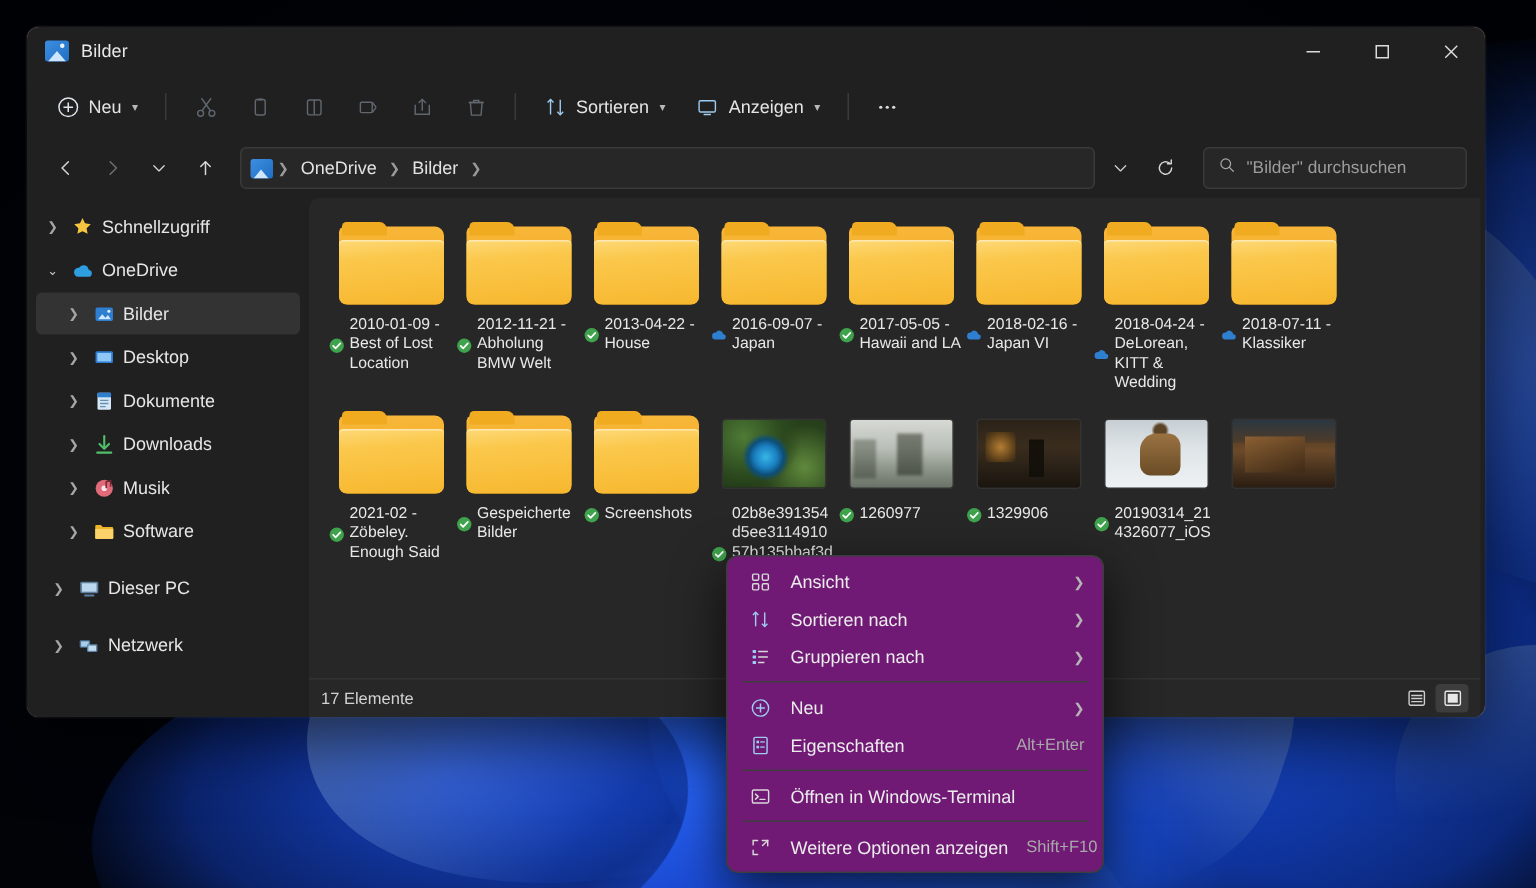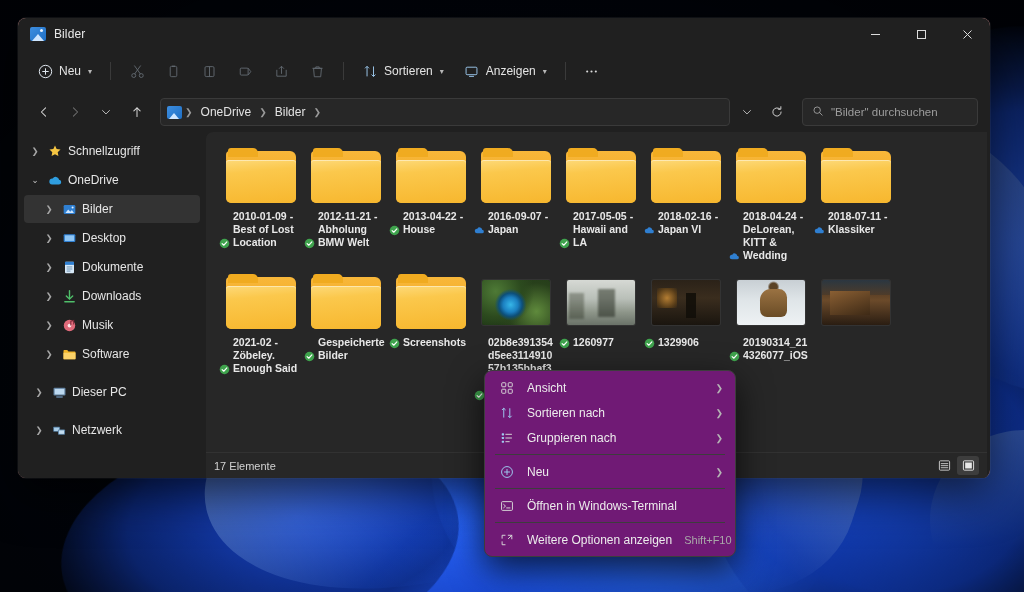--- a/index.html
+++ b/index.html
@@ -223,21 +223,21 @@
   .p-deer::before { content: ""; position: absolute; left: 44%; top: 4%; width: 22%; height: 22%;
       background: radial-gradient(circle at 50% 60%, #5b4326 40%, rgba(0,0,0,0) 62%); }
   .p-cottage { background: linear-gradient(180deg, #3a2a1c 0%, #6b4a2a 45%, #2a1d12 100%); }
   .p-cottage::after { content: ""; position: absolute; left: 12%; top: 26%; width: 60%; height: 52%;
       background: linear-gradient(160deg, #8a5f33, #3e2a16); }
   .p-cottage::before { content: ""; position: absolute; left: 0; top: 0; width: 100%; height: 34%;
       background: linear-gradient(180deg, #273a4a, #4a3a2a); opacity: .8; }
 
   .tile-label {
     margin-top: 3px; width: 83px; text-align: left; font-size: 10.5px; line-height: 13px;
-    color: #e8e8e8; display: flex; gap: 3px; align-items: flex-end; font-weight: bold;
+    color: #e8e8e8; display: flex; gap: 3px; align-items: center;
   }
   .status-ico { width: 11px; height: 11px; flex: 0 0 11px; margin-top: 1px; }
   .status-ico svg { display: block; }
   .lbl-text { word-break: break-word; }
 
   
   .statusbar {
     height: 26px; flex: 0 0 26px; background: #272727; border-top: 1px solid #323232;
     display: flex; align-items: center; padding: 0 8px; justify-content: space-between; gap: 13px;
   }
@@ -949,20 +949,33 @@
       <svg width="14" height="14" viewBox="0 0 16 16">
           <circle cx="8" cy="8" r="6.2" fill="none" stroke="#9ecbf0" stroke-width="1.1"></circle>
           <line x1="8" y1="4.6" x2="8" y2="11.4" stroke="#9ecbf0" stroke-width="1.1"></line>
           <line x1="4.6" y1="8" x2="11.4" y2="8" stroke="#9ecbf0" stroke-width="1.1"></line>
         </svg>
     </span>
     <span class="mi-label">Neu</span>
     <span class="mi-arrow">❯</span>
   </div>
 
+  <div class="mi">
+    <span class="mi-ico">
+      <svg width="14" height="14" viewBox="0 0 16 16">
+          <rect x="3" y="1.8" width="10" height="12.4" rx="1.1" fill="none" stroke="#9ecbf0" stroke-width="1.1"></rect>
+          <rect x="4.9" y="4.3" width="2" height="2" fill="#9ecbf0"></rect>
+          <line x1="7.8" y1="5.3" x2="11.2" y2="5.3" stroke="#9ecbf0" stroke-width="1"></line>
+          <rect x="4.9" y="8.2" width="2" height="2" fill="#9ecbf0"></rect>
+          <line x1="7.8" y1="9.2" x2="11.2" y2="9.2" stroke="#9ecbf0" stroke-width="1"></line>
+        </svg>
+    </span>
+    <span class="mi-label">Eigenschaften</span>
+    <span class="mi-short">Alt+Enter</span>
+  </div>
 
   <div class="mi-div"></div>
 
   <div class="mi">
     <span class="mi-ico">
       <svg width="14" height="14" viewBox="0 0 16 16">
           <rect x="1.8" y="3" width="12.4" height="10" rx="1.1" fill="none" stroke="#d8d8d8" stroke-width="1.1"></rect>
           <path d="M4.2 6.2l2.1 1.9-2.1 1.9" fill="none" stroke="#d8d8d8" stroke-width="1.1" stroke-linecap="round" stroke-linejoin="round"></path>
           <line x1="7.6" y1="10.2" x2="11.4" y2="10.2" stroke="#d8d8d8" stroke-width="1.1" stroke-linecap="round"></line>
         </svg>

